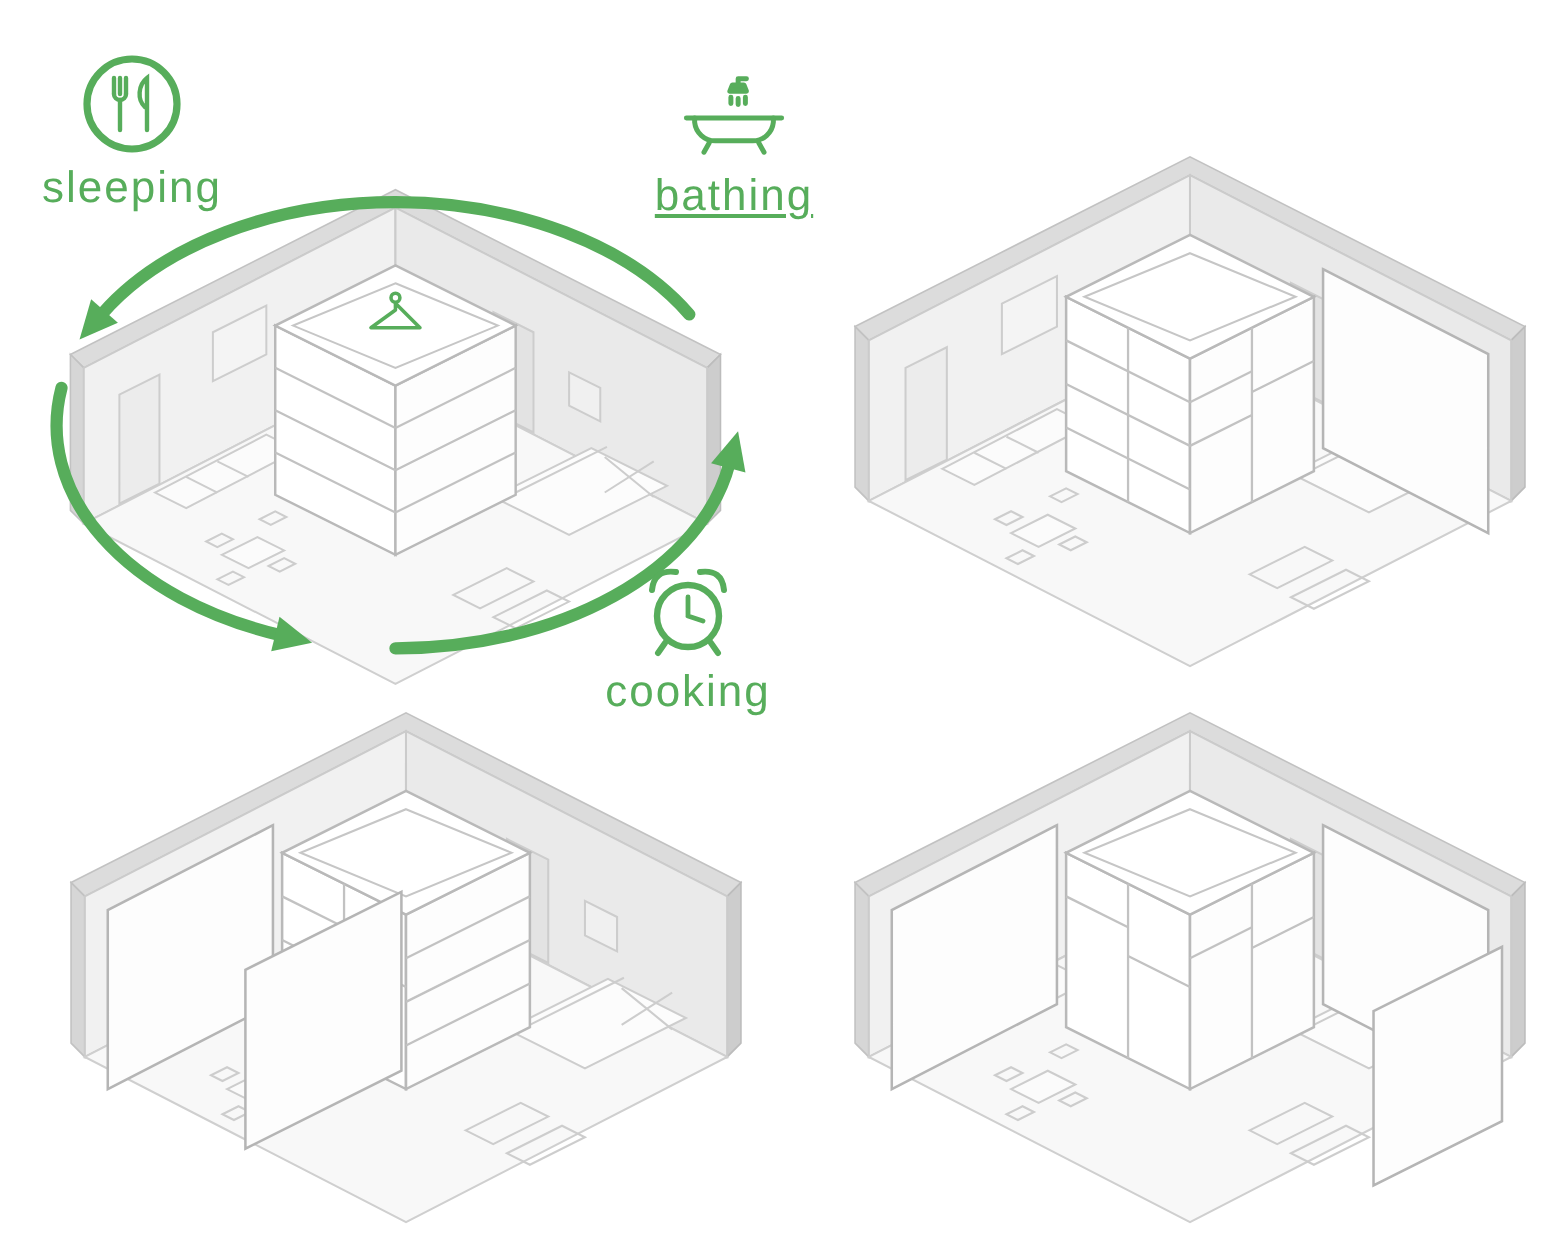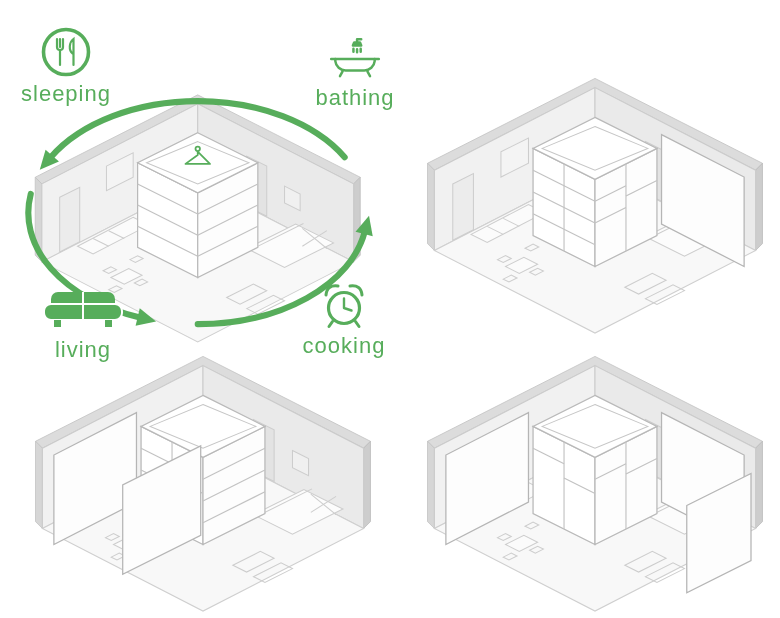--- a/index.html
+++ b/index.html
@@ -17,21 +17,21 @@
   .view-3{left:8px;top:354px;width:390px;height:287px;}
   .view-4{left:400px;top:354px;width:390px;height:287px;}
   .legend-item{
     position:absolute;display:flex;flex-direction:column;align-items:center;gap:5px;
     color:var(--accent);z-index:5;
   }
   .legend-label{
     font-size:22px;letter-spacing:1px;color:var(--accent);line-height:1;
   }
   .li-cooking{left:18px;top:26px;width:96px;}
-  .li-bathing{left:300px;top:34px;width:110px;}
+  .li-bathing{left:312px;top:34px;width:110px;text-decoration:underline;}
   .li-living{left:28px;top:288px;width:110px;}
   .li-sleeping{left:292px;top:280px;width:104px;}
   .arrow{stroke:var(--accent);stroke-width:5.5;fill:none;stroke-linecap:round;}
   .ahead{fill:var(--accent);}
   .ln{stroke:#c2c2c2;stroke-width:1;}
 </style>
 </head>
 <body>
 
 <div class="canvas">
@@ -179,31 +179,20 @@
         <path d="M26,11 h8 l-1.2,-3 h-5.6 z" fill="#57ad5b"></path>
         <path d="M26.5,14 v3 M30,14.5 v3 M33.5,14 v3"></path>
         <line x1="5" y1="24" x2="51" y2="24"></line>
         <path d="M9,24 v2 a10,10 0 0 0 10,9 h18 a10,10 0 0 0 10,-9 v-2"></path>
         <path d="M16,36 l-2.5,4.5 M40,36 l2.5,4.5"></path>
       </g>
     </svg>
     <figcaption class="legend-label">bathing</figcaption>
   </figure>
 
-  <figure class="legend-item li-living" style="margin:0;">
-    <svg width="84" height="46" viewBox="0 0 84 46">
-      <rect x="10" y="4" width="64" height="18" rx="7" fill="#57ad5b"></rect>
-      <line x1="42" y1="4" x2="42" y2="22" stroke="#ffffff" stroke-width="2"></line>
-      <rect x="3" y="16" width="78" height="16" rx="7" fill="#57ad5b" stroke="#ffffff" stroke-width="2"></rect>
-      <line x1="42" y1="17" x2="42" y2="31" stroke="#ffffff" stroke-width="2"></line>
-      <rect x="13" y="32" width="7" height="7" fill="#57ad5b"></rect>
-      <rect x="64" y="32" width="7" height="7" fill="#57ad5b"></rect>
-    </svg>
-    <figcaption class="legend-label">living</figcaption>
-  </figure>
 
   <figure class="legend-item li-sleeping" style="margin:0;">
     <svg width="52" height="50" viewBox="0 0 52 50">
       <g stroke="#57ad5b" fill="none" stroke-linecap="round">
         <circle cx="26" cy="28" r="15.5" stroke-width="3.2"></circle>
         <path d="M8,15 Q9,4.5 20,6" stroke-width="3"></path>
         <path d="M44,15 Q43,4.5 32,6" stroke-width="3"></path>
         <path d="M26,28 V18.5 M26,28 l7.5,2.5" stroke-width="2.4"></path>
         <path d="M14.5,41.5 l-3.5,5 M37.5,41.5 l3.5,5" stroke-width="3"></path>
       </g>

